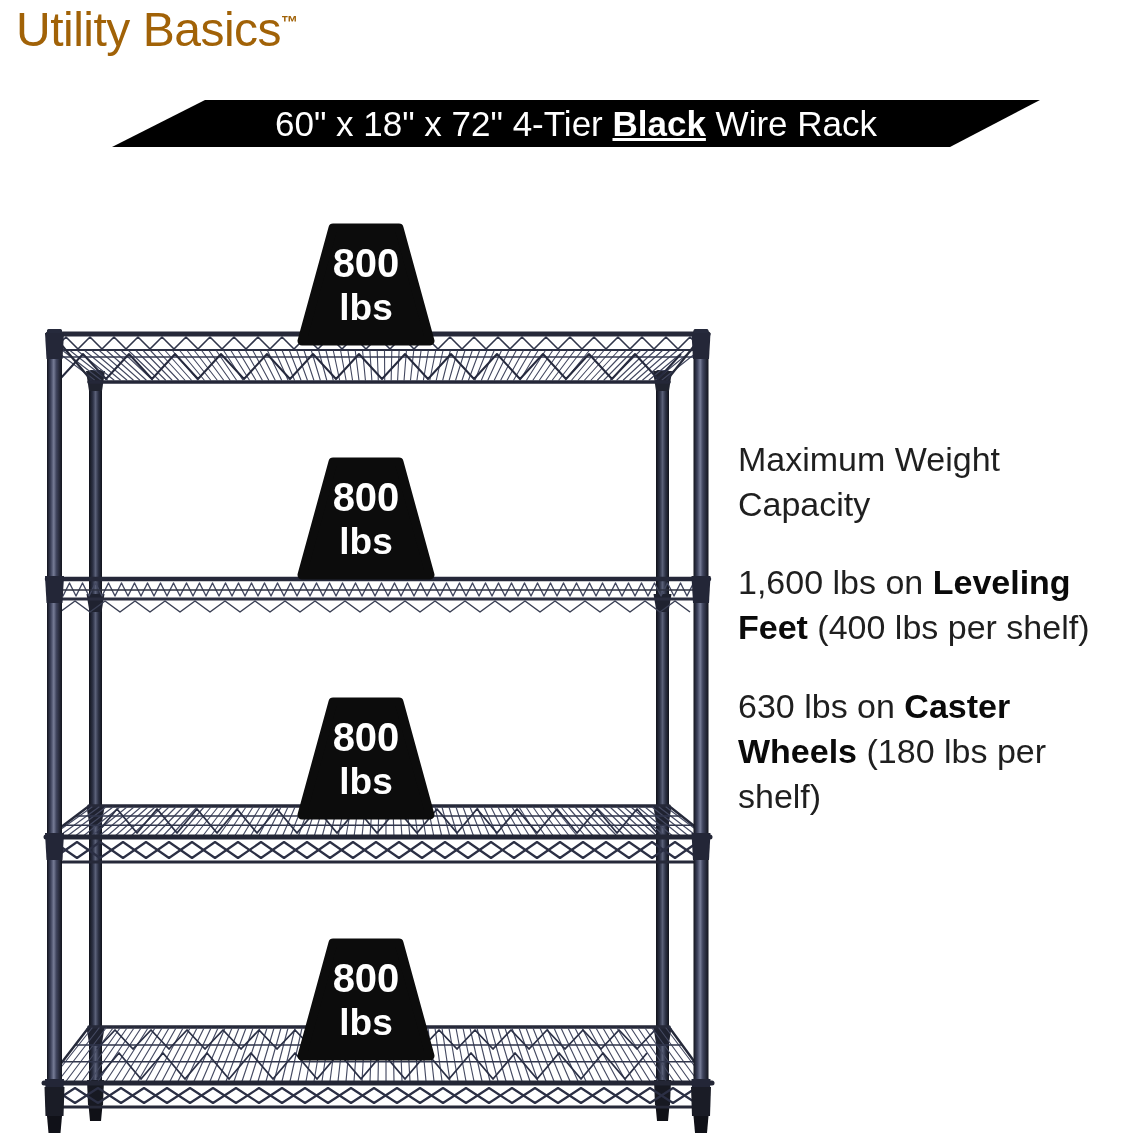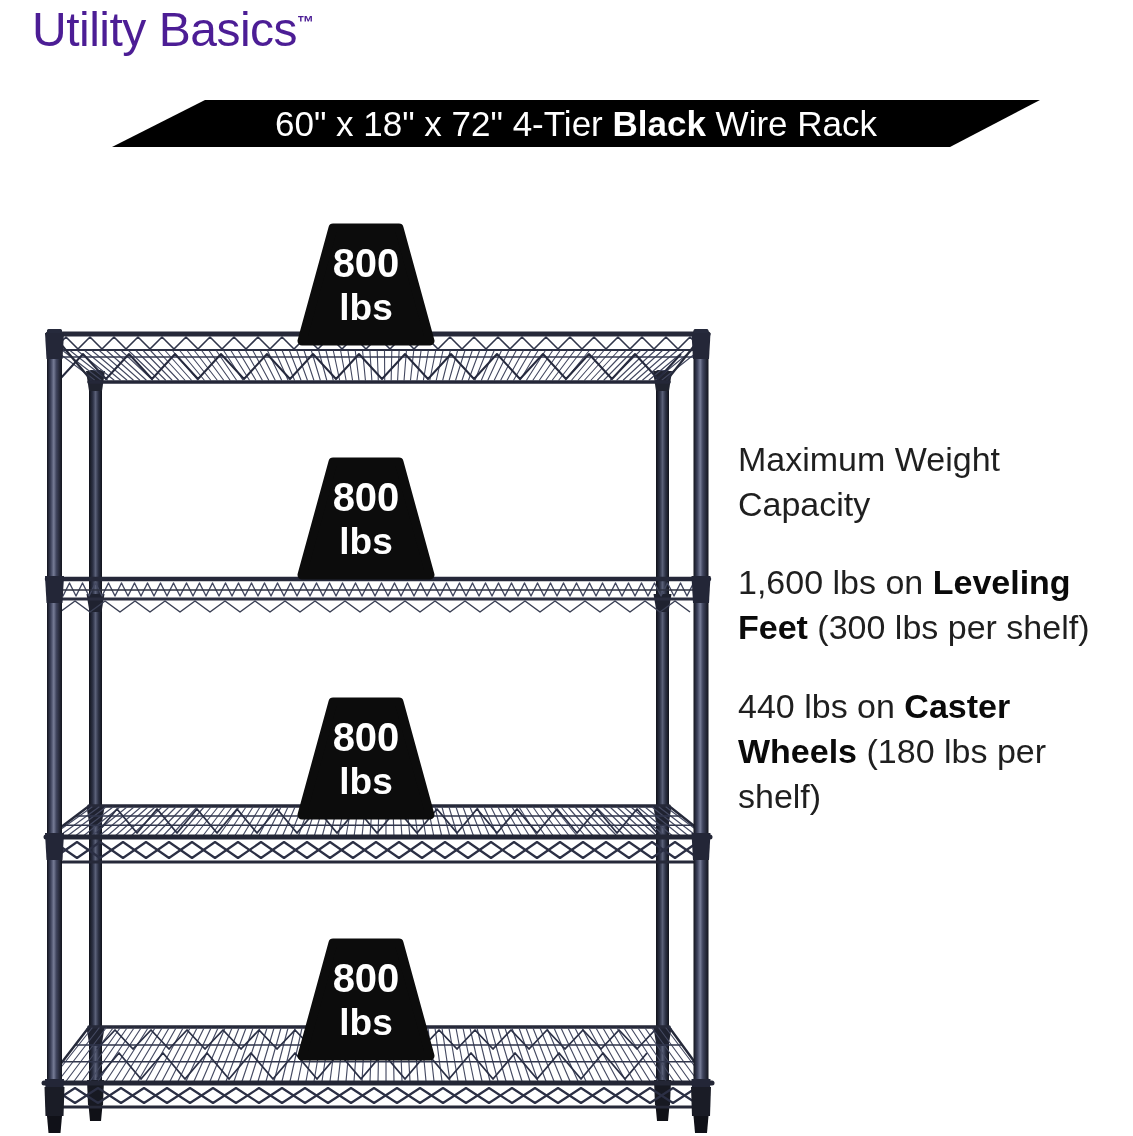--- a/index.html
+++ b/index.html
@@ -3,31 +3,31 @@
 <meta charset="utf-8">
 <style>
   html,body{margin:0;padding:0;}
   body{
     width:1133px;height:1136px;position:relative;overflow:hidden;
     background:#ffffff;
     font-family:"Liberation Sans","DejaVu Sans",sans-serif;
   }
   .logo{
     position:absolute;left:16px;top:2px;
-    font-size:48px;font-weight:400;color:#4c1d95;letter-spacing:-0.5px;margin-left:16px;
+    font-size:48px;font-weight:400;color:#a16207;letter-spacing:-0.5px;
   }
   .logo sup{font-size:17px;font-weight:700;vertical-align:18px;letter-spacing:0;}
   .banner{
     position:absolute;left:112px;top:100px;width:928px;height:47px;
     background:#000;
     clip-path:polygon(93px 0, 100% 0, calc(100% - 90px) 100%, 0 100%);
     text-align:center;line-height:47px;
     font-size:35px;color:#fff;white-space:nowrap;
   }
-  .banner .bold{font-weight:700;}
+  .banner .bold{font-weight:700;text-decoration:underline;}
   .rack-wrap{position:absolute;left:25px;top:200px;width:710px;height:936px;}
   .wshape{fill:#0c0c0c;stroke:#0c0c0c;stroke-width:9;stroke-linejoin:round;}
   .wnum{font:700 40px "Liberation Sans","DejaVu Sans",sans-serif;fill:#fff;text-anchor:middle;}
   .wunit{font:700 37px "Liberation Sans","DejaVu Sans",sans-serif;fill:#fff;text-anchor:middle;}
   .info{
     position:absolute;left:738px;top:437px;width:398px;
     font-size:34px;line-height:45px;color:#1f1f1f;
   }
   .info h2{margin:0 0 33px 0;font-size:34px;line-height:45px;font-weight:400;color:#1f1f1f;}
   .info p{margin:0 0 34px 0;}
@@ -396,15 +396,15 @@
   </g>
   <g transform="translate(0,715)">
     <polygon class="wshape" points="333,228 399,228 430,341 302,341"></polygon>
     <text class="wnum" x="366" y="277">800</text>
     <text class="wunit" x="366" y="320">lbs</text>
   </g>
 </svg>
 
 <div class="info">
   <h2>Maximum Weight Capacity</h2>
-  <p><span>1,600 lbs on </span><span class="bold">Leveling Feet</span><span> (300 lbs per shelf)</span></p>
-  <p><span>440 lbs on </span><span class="bold">Caster Wheels</span><span> (180 lbs per shelf)</span></p>
+  <p><span>1,600 lbs on </span><span class="bold">Leveling Feet</span><span> (400 lbs per shelf)</span></p>
+  <p><span>630 lbs on </span><span class="bold">Caster Wheels</span><span> (180 lbs per shelf)</span></p>
 </div>
 
 </body></html>

